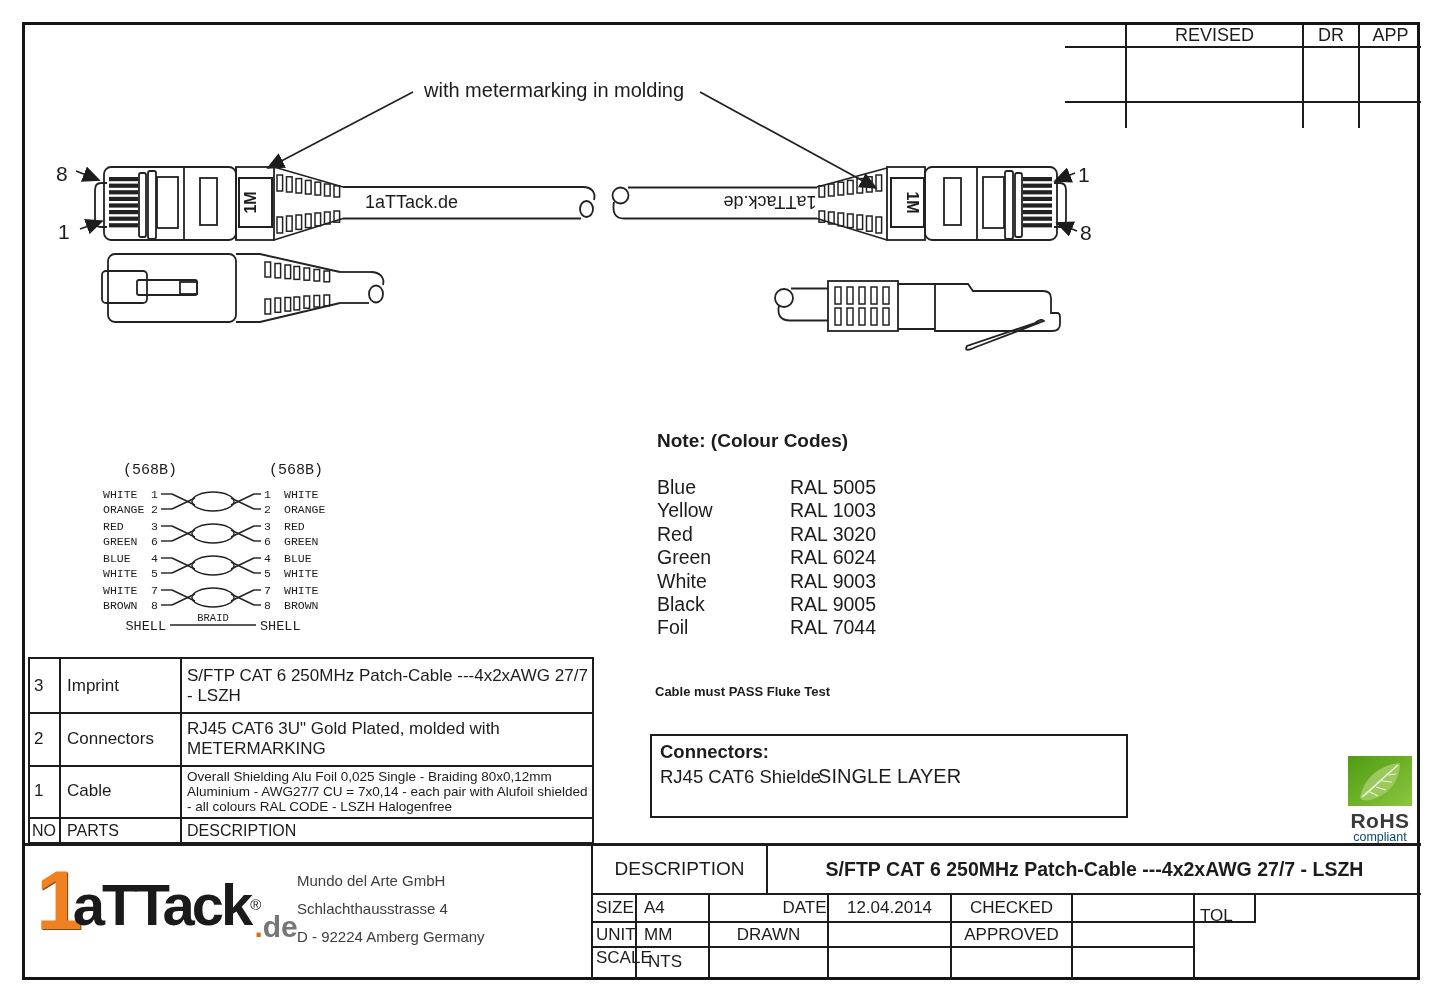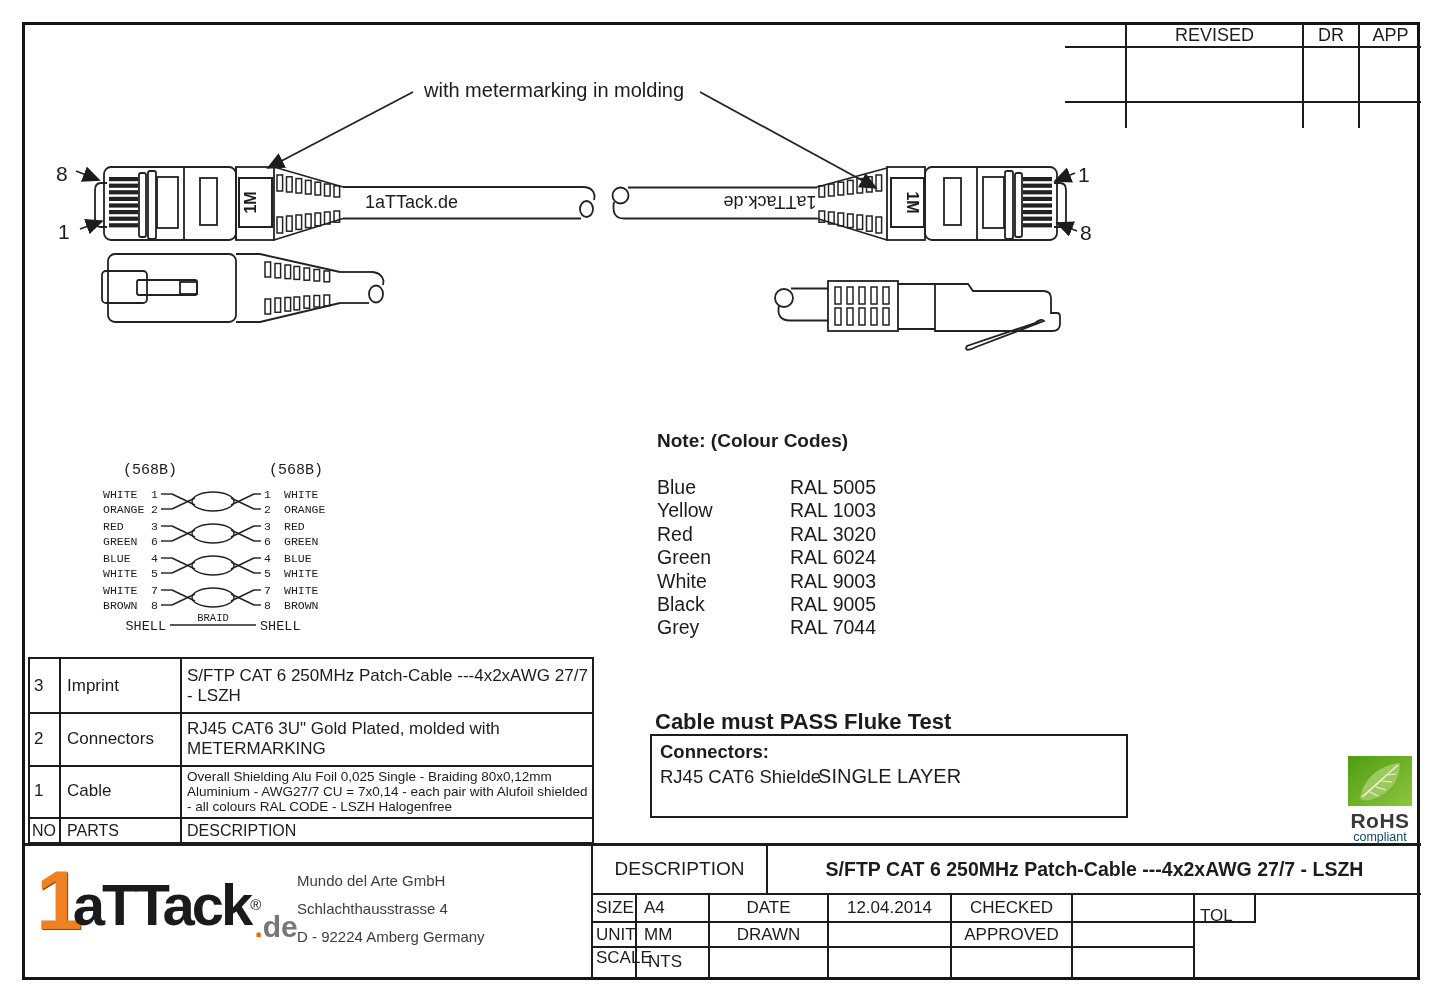--- a/index.html
+++ b/index.html
@@ -338,26 +338,26 @@
       </div>
     <div class="crow">
         <span>White</span>
         <span>RAL 9003</span>
       </div>
     <div class="crow">
         <span>Black</span>
         <span>RAL 9005</span>
       </div>
     <div class="crow">
-        <span>Grey</span>
+        <span>Foil</span>
         <span>RAL 7044</span>
       </div>
   </div>
 
-  <div class="abs bold" style="left:655px;top:684px;font-size:22px;margin-top:25px;">Cable must PASS Fluke Test</div>
+  <div class="abs bold" style="left:655px;top:684px;font-size:13px;">Cable must PASS Fluke Test</div>
 
   <div class="connbox">
     <div class="t">Connectors:</div>
     <div class="l"><span>RJ45 CAT6 Shielde</span><span class="big">SINGLE LAYER</span></div>
   </div>
 
   <div class="parts">
     <div class="v1"></div>
     <div class="v2"></div>
     <div class="h1"></div>
@@ -417,21 +417,21 @@
     <div>Mundo del Arte GmbH</div>
     <div>Schlachthausstrasse 4</div>
     <div>D - 92224 Amberg Germany</div>
   </div>
 
   <div class="cell c-center" style="left:593px;top:845px;width:173px;height:48px;font-size:19px;">DESCRIPTION</div>
   <div class="cell c-center bold" style="left:768px;top:845px;width:653px;height:48px;font-size:19.5px;">S/FTP CAT 6 250MHz Patch-Cable ---4x2xAWG 27/7 - LSZH</div>
 
   <div class="cell" style="left:596px;top:895px;width:39px;height:26px;">SIZE</div>
   <div class="cell" style="left:644px;top:895px;width:64px;height:26px;">A4</div>
-  <div class="cell c-center" style="left:710px;top:895px;width:117px;height:26px;">DATE</div>
+  <div class="cell c-center" style="left:746px;top:895px;width:117px;height:26px;">DATE</div>
   <div class="cell c-center" style="left:829px;top:895px;width:121px;height:26px;">12.04.2014</div>
   <div class="cell c-center" style="left:952px;top:895px;width:119px;height:26px;">CHECKED</div>
   <div class="cell" style="left:1200px;top:895px;width:54px;height:42px;">TOL</div>
 
   <div class="cell" style="left:596px;top:923px;width:39px;height:23px;">UNIT</div>
   <div class="cell" style="left:644px;top:923px;width:64px;height:23px;">MM</div>
   <div class="cell c-center" style="left:710px;top:923px;width:117px;height:23px;">DRAWN</div>
   <div class="cell c-center" style="left:952px;top:923px;width:119px;height:23px;">APPROVED</div>
 
   <div class="cell" style="left:596px;top:948px;width:60px;height:20px;overflow:visible;z-index:2;">SCALE</div>

